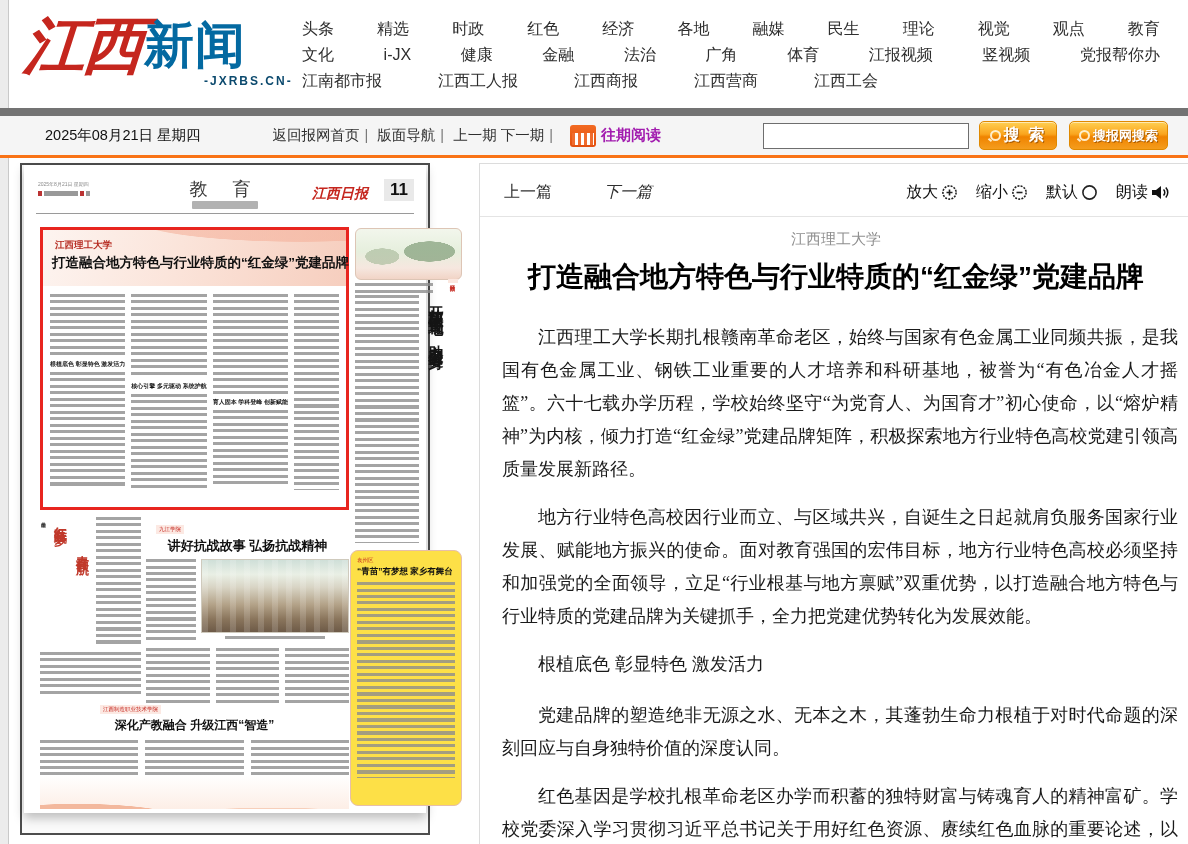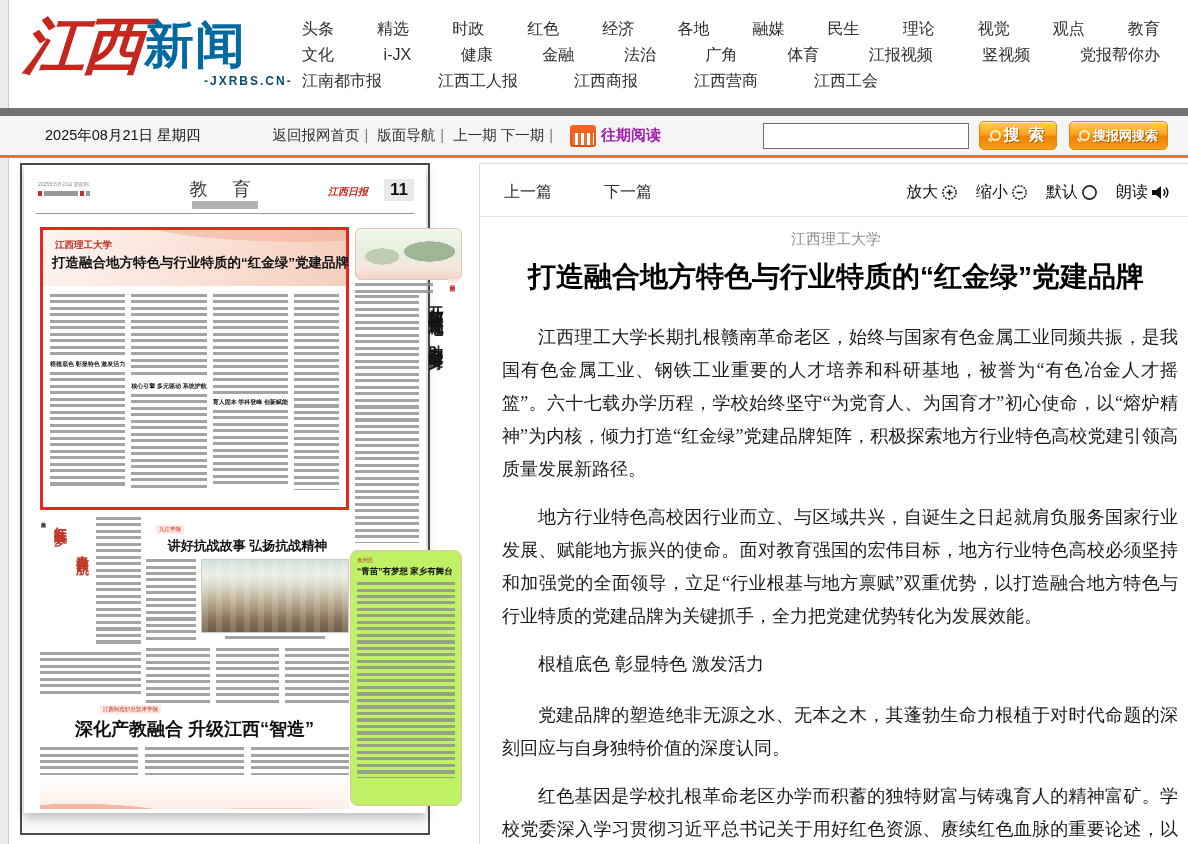--- a/index.html
+++ b/index.html
@@ -38,21 +38,21 @@
   .mini-mag::after{content:"";position:absolute;width:4px;height:2px;background:#fff7e0;left:-4px;top:7px;transform:rotate(40deg);}
 
   
   .paper-panel{position:absolute;left:20px;top:163px;width:410px;height:672px;border:2px solid #4d4d4d;background:#fafafa;box-sizing:border-box;}
   .paper-page{position:absolute;left:2px;right:2px;top:0;bottom:20px;background:#fff;box-shadow:0 5px 10px rgba(0,0,0,.25);}
   .pp{position:absolute;}
   .np-date{left:14px;top:16px;font-size:5px;color:#8a8a8a;white-space:nowrap;}
   .np-mail{left:14px;top:26px;width:52px;height:5px;background:repeating-linear-gradient(90deg,#b33 0 4px,transparent 4px 6px,#999 6px 40px,transparent 40px 42px);}
   .np-section{left:0;right:0;top:12px;text-align:center;font-size:18px;letter-spacing:10px;color:#3c3c3c;}
   .np-section-chip{left:50%;top:36px;width:66px;height:8px;margin-left:-33px;background:#b2b2b2;border-radius:1px;}
-  .np-masthead{right:58px;top:20px;font-family:"DejaVu Serif",serif;font-style:italic;font-weight:bold;font-size:10px;color:#c5261e;}
+  .np-masthead{right:58px;top:20px;font-family:"DejaVu Serif",serif;font-style:italic;font-weight:bold;font-size:14px;color:#c5261e;}
   .np-pageno{right:12px;top:14px;background:#e9e9e9;color:#111;font-weight:bold;font-size:17px;padding:1px 6px;}
   .np-rule{left:12px;right:12px;top:48px;height:1px;background:#9a9a9a;}
 
   .np-highlight{left:16px;top:62px;width:309px;height:283px;border:3px solid #e8251f;box-sizing:border-box;background:#fff;cursor:pointer;}
   .np-banner{height:56px;background:
      radial-gradient(120% 90% at 85% -20%, rgba(244,173,150,.55) 0 45%, transparent 46%),
      linear-gradient(105deg,#fdf4f0 0%,#fbe4da 45%,#f6cebe 100%);
      position:relative;}
   .np-kicker{position:absolute;left:12px;top:9px;font-size:9.5px;font-weight:bold;color:#b5291f;}
   .np-headline{position:absolute;left:9px;top:24px;font-size:13.5px;font-weight:bold;color:#101010;white-space:nowrap;}
@@ -65,21 +65,21 @@
      background:
      radial-gradient(60% 50% at 70% 45%, rgba(141,167,133,.8) 0 40%, transparent 41%),
      radial-gradient(40% 40% at 25% 55%, rgba(173,190,160,.7) 0 40%, transparent 41%),
      linear-gradient(180deg,#f2f6ec 0%,#e6efdd 45%,#f6e7df 78%,#f1d4c6 100%);}
   .np-illo-cap{left:331px;top:118px;width:78px;height:10px;}
   .np-vtag{left:424px;top:114px;writing-mode:vertical-rl;font-size:5.5px;color:#c5261e;background:#fbe7df;padding:2px 1px;line-height:8px;}
   .np-vhead{left:402px;top:130px;height:265px;writing-mode:vertical-rl;font-weight:bold;color:#151515;}
   .np-vhead .l1{font-size:15px;letter-spacing:2px;}
   .np-vhead .l2{font-size:15px;letter-spacing:2px;margin-top:18px;}
   .np-rmicro{left:331px;top:130px;width:64px;height:248px;}
-  .np-card{left:326px;top:385px;width:112px;height:256px;border:1px solid #e7bfa9;border-radius:8px;box-sizing:border-box;padding:6px 6px;background:#bef264;}
+  .np-card{left:326px;top:385px;width:112px;height:256px;border:1px solid #e7bfa9;border-radius:8px;box-sizing:border-box;padding:6px 6px;background:#fde047;}
   .np-card-tag{font-size:5.5px;color:#c5261e;margin-bottom:2px;}
   .np-card-head{font-size:8.5px;font-weight:bold;color:#111;white-space:nowrap;margin-bottom:4px;}
 
   .np-leftcol{left:16px;top:352px;width:101px;height:178px;display:flex;flex-direction:column;}
   .np-lc-row{display:flex;height:130px;}
   .np-vlabel{writing-mode:vertical-rl;font-size:4.5px;color:#333;line-height:7px;margin-top:2px;}
   .np-vred{writing-mode:vertical-rl;font-size:13px;font-weight:bold;color:#c0392b;letter-spacing:2px;margin-left:4px;}
   .np-vred2{margin-top:28px;}
   .np-lc-micro{flex:1;margin-left:5px;}
   .np-midcol{left:122px;top:352px;width:203px;height:178px;}
@@ -88,34 +88,34 @@
   .np-mid-row{display:flex;margin-top:4px;gap:5px;height:84px;}
   .np-mid-micro{width:50px;}
   .np-photo{flex:1;height:72px;border:1px solid #cfcabd;
      background:
       repeating-linear-gradient(90deg, rgba(255,255,255,.15) 0 6px, transparent 6px 14px),
       linear-gradient(180deg,#cfdfd8 0%,#e9efe5 20%,#d8d4c4 38%,#b3a288 62%,#8a755c 82%,#6d5a47 100%);}
   .np-photo-cap{height:6px;margin:3px auto 0;width:100px;}
   .np-mid-bottom{margin-top:5px;display:flex;gap:6px;height:56px;}
   .np-mid-bottom .micro{flex:1;}
   .np-bottomsec{left:16px;top:532px;width:309px;height:74px;}
-  .np-bot-head{text-align:center;font-size:18px;font-weight:bold;color:#101010;margin-top:2px;white-space:nowrap;}
+  .np-bot-head{text-align:center;font-size:12px;font-weight:bold;color:#101010;margin-top:2px;white-space:nowrap;}
   .np-bot-cols{display:flex;gap:7px;margin-top:6px;height:38px;}
   .np-bot-cols .micro{flex:1;}
   .np-wave{left:16px;top:610px;width:309px;height:34px;
      background:
       radial-gradient(90% 130% at 12% 135%, #f3b89d 0 38%, transparent 39%),
       radial-gradient(110% 140% at 75% 160%, #f7cfba 0 45%, transparent 46%),
       linear-gradient(180deg,#ffffff 0%,#fdeee6 100%);}
 
   
   .article-panel{position:absolute;left:479px;top:163px;width:709px;height:681px;border-top:1px solid #dcdcdc;border-left:1px solid #dcdcdc;background:#fff;box-sizing:border-box;padding:12px 18px 0 22px;}
   .art-toolbar{display:flex;align-items:center;height:32px;font-size:16px;color:#111;}
   .art-prev{margin-left:2px;}
-  .art-next{margin-left:52px;}
+  .art-next{margin-left:52px;font-style:italic;}
   .art-tools{margin-left:auto;display:flex;align-items:center;gap:18px;}
   .tool{display:flex;align-items:center;gap:3px;font-size:16px;color:#111;cursor:pointer;}
   .tool svg{display:block;}
   .art-divider{position:absolute;left:0;right:0;top:52px;height:1px;background:#e4e4e4;}
   .art-kicker{text-align:center;color:#8f8f8f;font-size:15px;margin-top:22px;}
   .art-title{text-align:center;font-size:28px;line-height:40px;font-weight:bold;color:#000;margin:8px auto 24px;width:660px;}
   .art-body{width:676px;font-size:18px;line-height:33px;color:#1a1a1a;text-align:justify;font-family:"Liberation Serif","DejaVu Serif",serif;}
   .art-body p{margin:0 0 15px;text-indent:2em;}
   .art-body p.sub{font-family:"Liberation Sans","DejaVu Sans",sans-serif;margin-bottom:18px;}
 </style>

